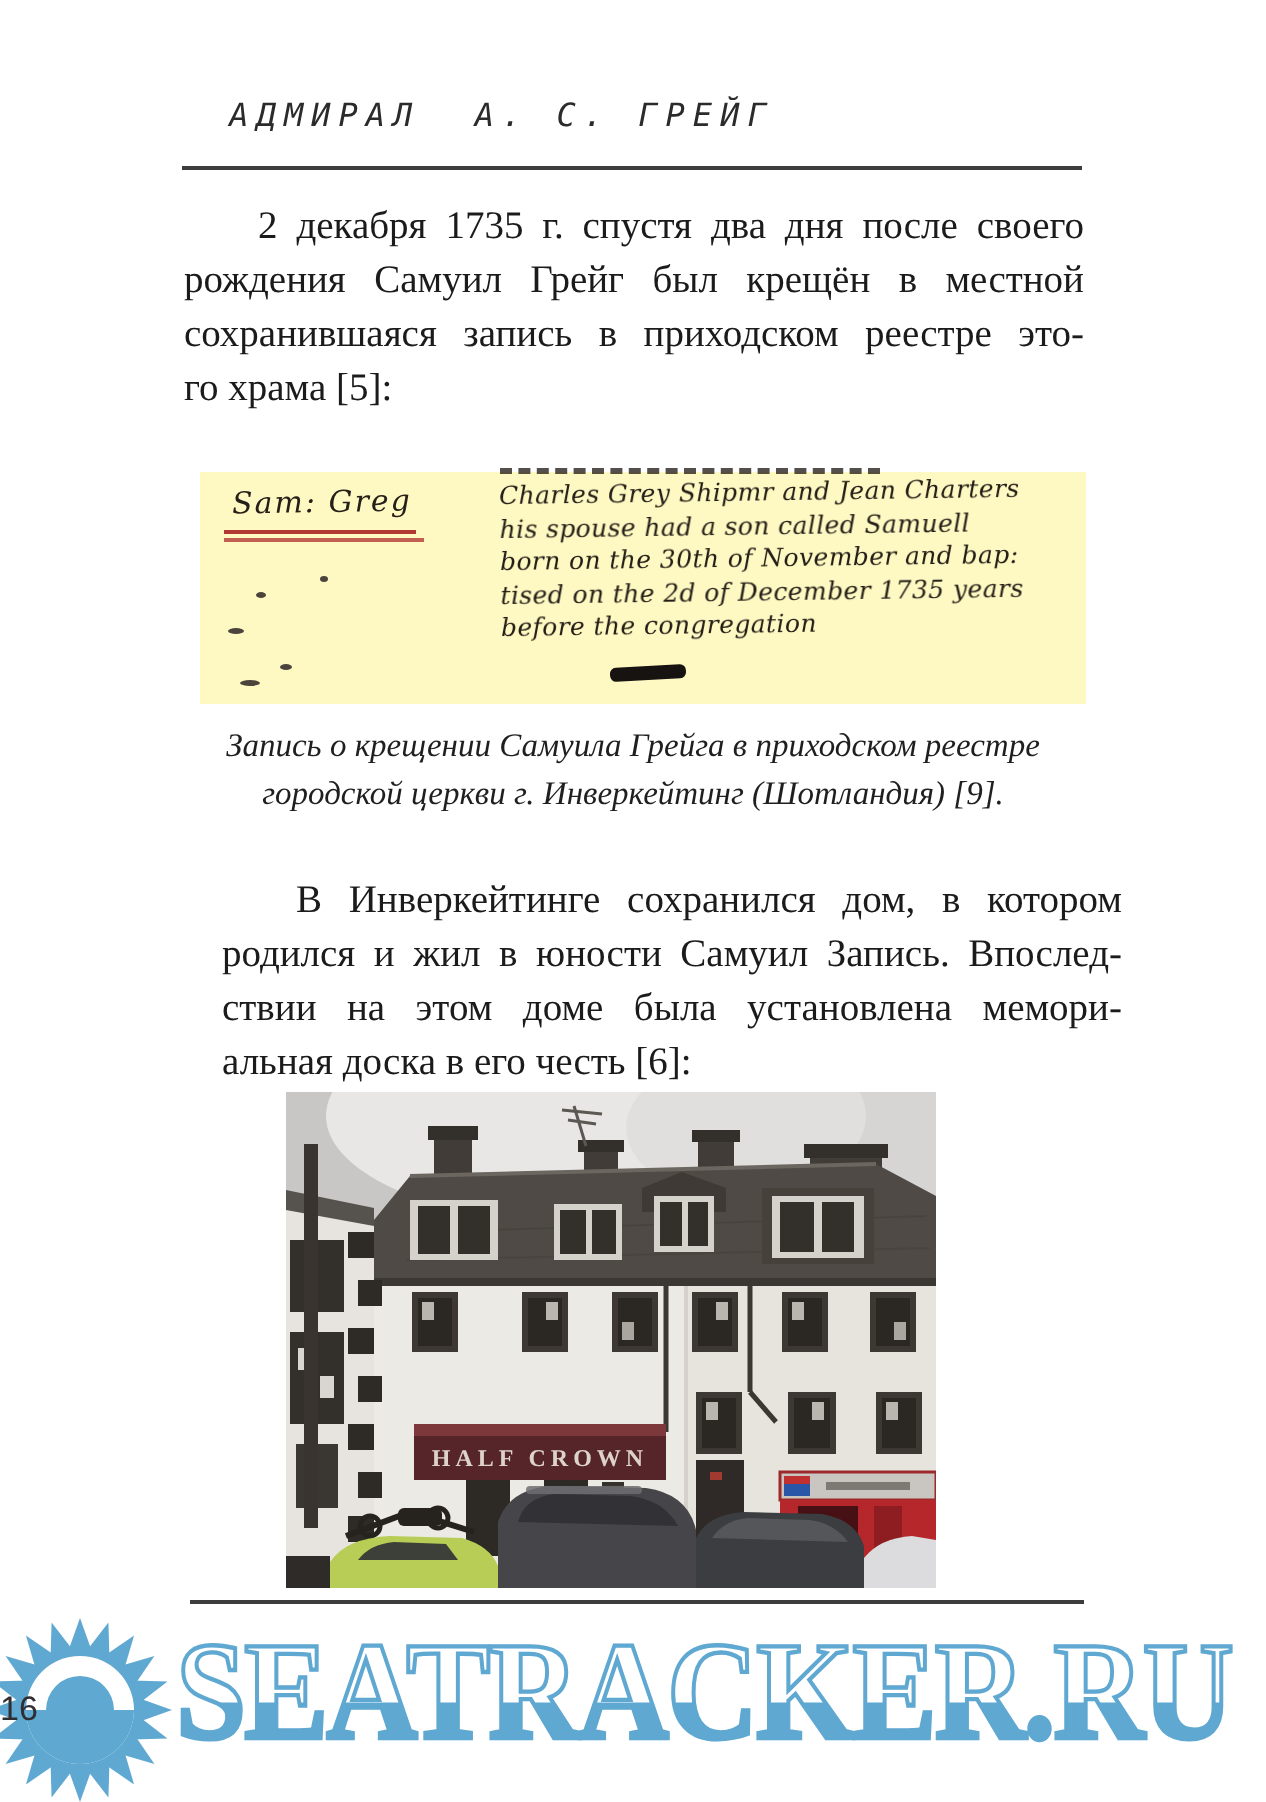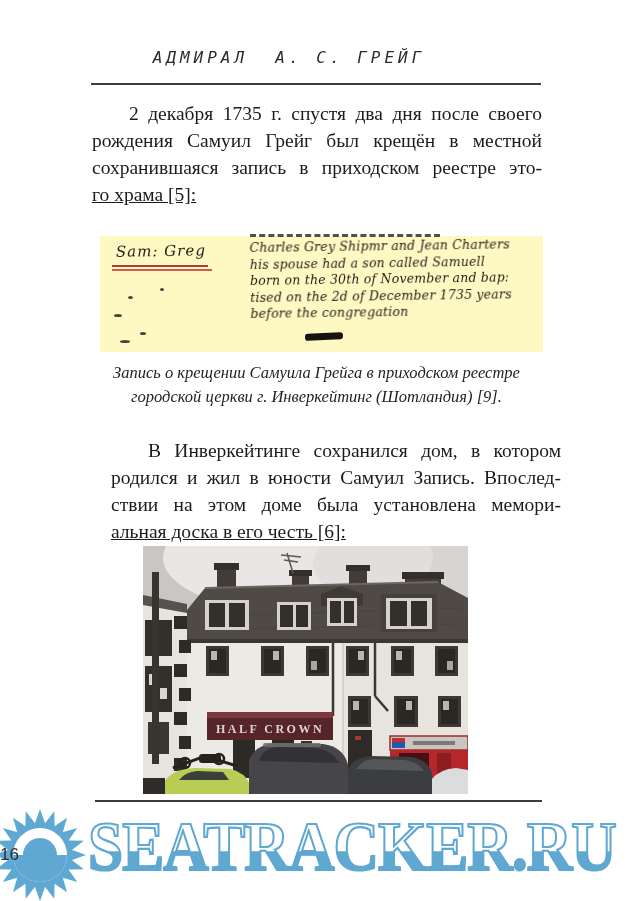--- a/index.html
+++ b/index.html
@@ -1,31 +1,31 @@
 <!DOCTYPE html>
 <html style="--wm-blue: #5fa8d1; --ms-red: #b23a35; --sign-maroon: #56252a; --shop-red: #b5272b; --car-lime: #b7cd55;"><head>
 <meta charset="utf-8">
 <style>
   html,body{margin:0;padding:0;background:#ffffff;}
   .page{position:relative;width:633px;height:901px;background:#ffffff;overflow:hidden;
         font-family:"Liberation Serif",serif;color:#1c1c1c;}
   
   .header-title{position:absolute;left:0;top:48px;width:502px;text-align:center;
     font-family:"DejaVu Sans Mono",monospace;font-style:italic;font-size:16px;
-    letter-spacing:4px;color:#2b2b2b;white-space:pre;padding-left:38px;}
+    letter-spacing:4px;color:#2b2b2b;white-space:pre;}
   .rule{position:absolute;height:2px;background:#3d3d3d;}
   .rule.header{left:91px;top:83px;width:450px;}
   .rule.footer{left:95px;top:800px;width:447px;}
   
   .para{position:absolute;left:92px;width:450px;font-size:19.5px;line-height:27px;color:#1b1b1b;}
   .para.p1{top:100px;}
   .para.p2{top:437px;margin-left:19px;}
   .para .tline{text-align:justify;text-align-last:justify;}
   .para .tline:first-child{text-indent:37px;}
-  .para .tline:last-child{text-align-last:left;text-decoration:underline;}
+  .para .tline:last-child{text-align-last:left;}
   
   .manuscript{position:absolute;left:100px;top:236px;width:443px;height:116px;background:#fef9c3;}
   .ms-label{position:absolute;left:16px;top:6px;font-family:"DejaVu Serif",serif;font-style:italic;
     font-size:15px;color:#262019;letter-spacing:1px;transform:rotate(-1deg);}
   .ms-underline{position:absolute;left:12px;top:29px;width:96px;height:2px;background:var(--ms-red,#b23a35);}
   .ms-underline.second{top:33px;width:100px;opacity:.8;}
   .ms-hand{position:absolute;left:150px;top:2px;width:290px;font-family:"DejaVu Serif",serif;
     font-style:italic;font-size:12.5px;line-height:16.5px;color:#231d16;letter-spacing:.2px;
     transform:rotate(-.8deg);filter:blur(.2px);}
   .ms-hand .tline{text-align:left;text-align-last:left;white-space:nowrap;}

